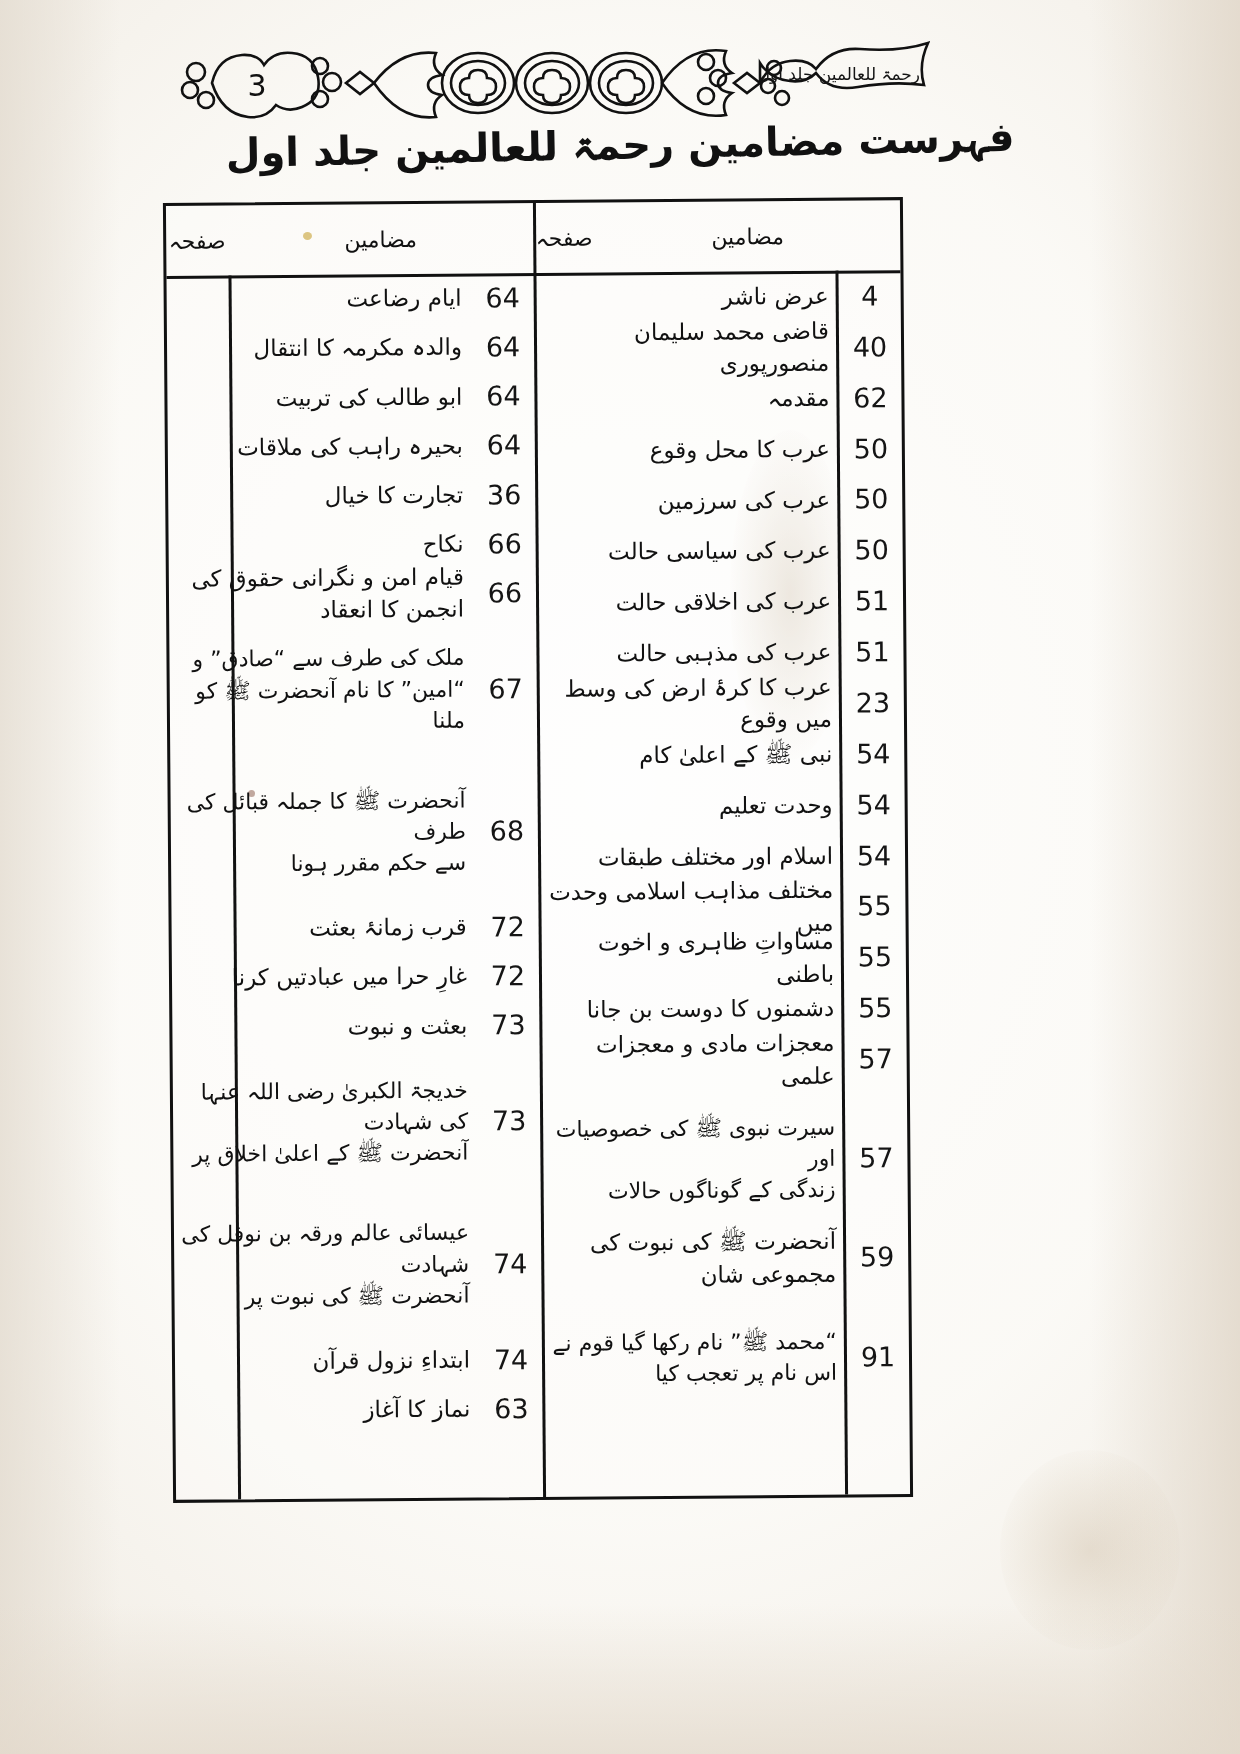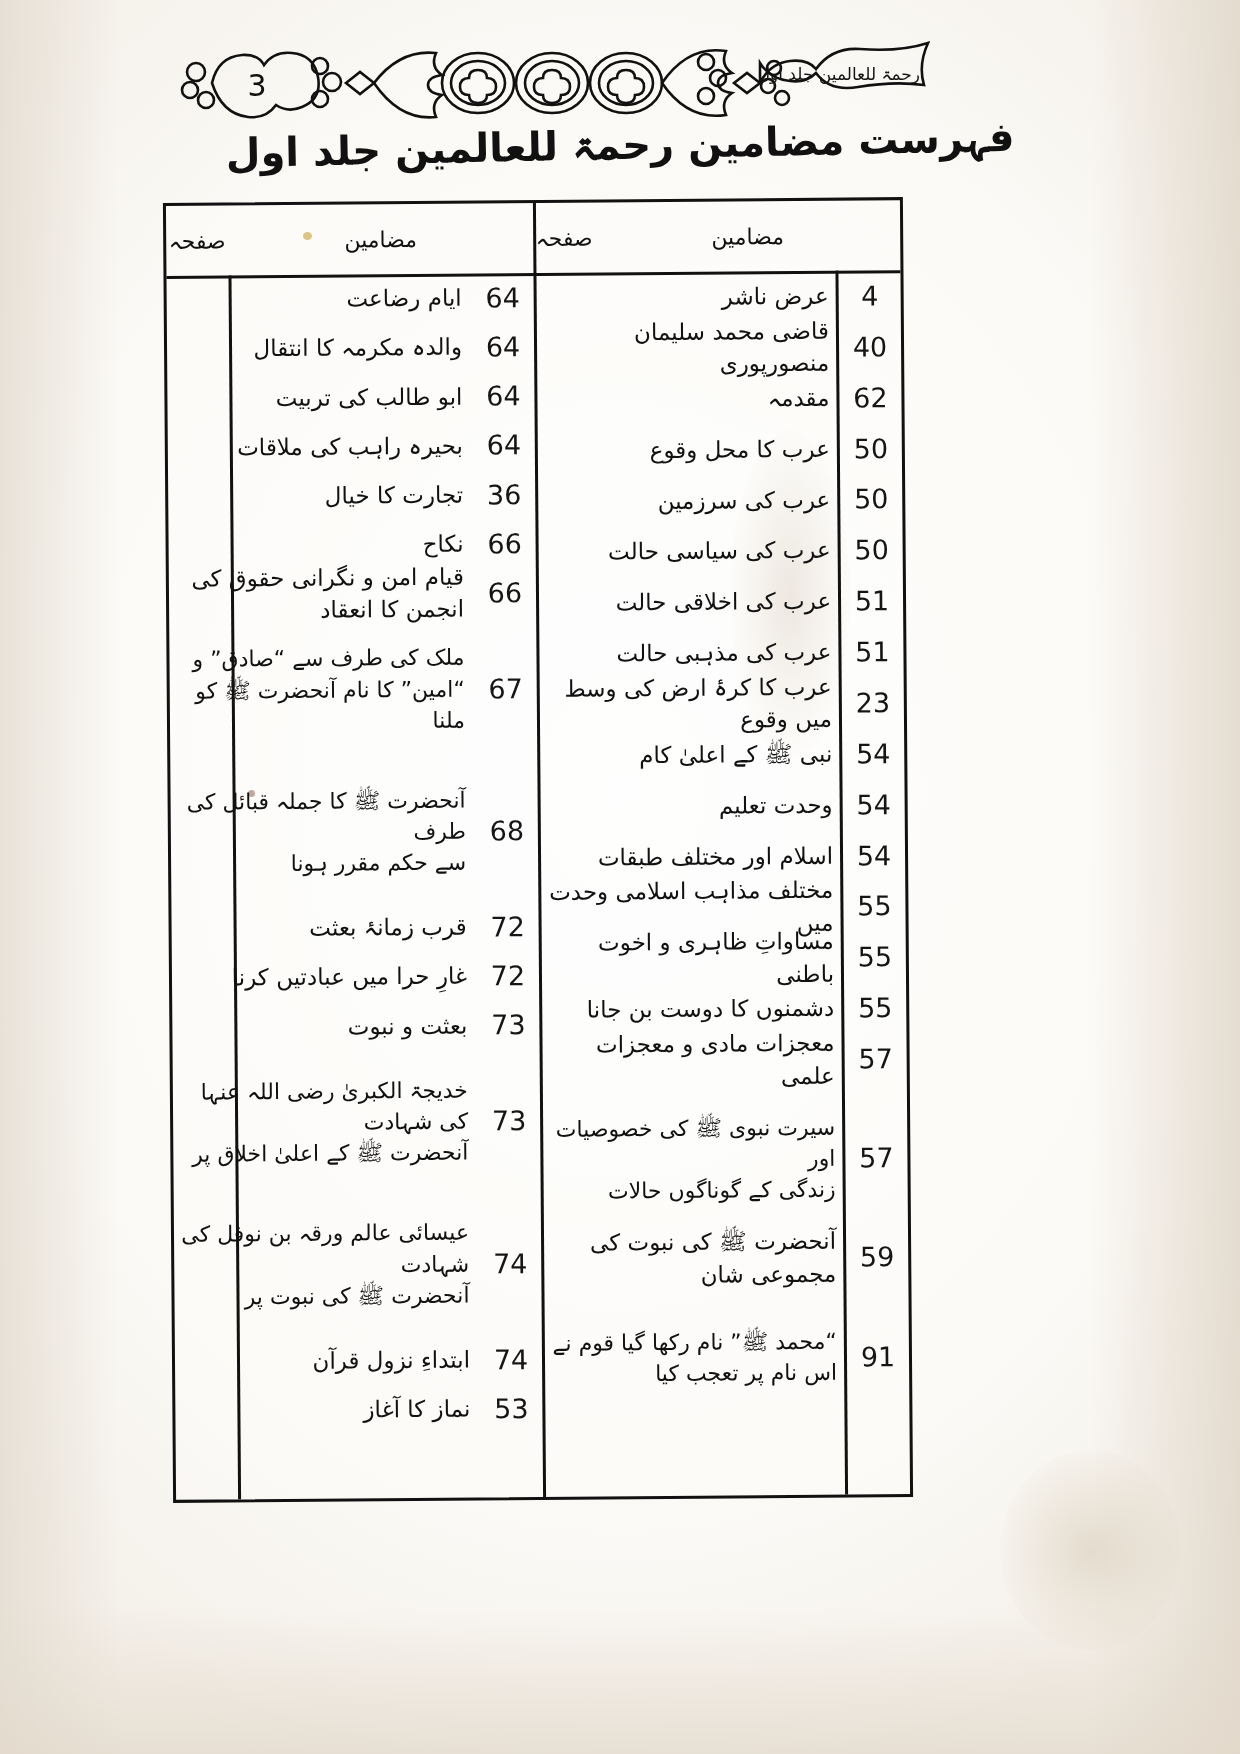--- a/index.html
+++ b/index.html
@@ -404,19 +404,19 @@
           <div class="topic">
             <span class="ln">عیسائی عالم ورقہ بن نوفل کی شہادت</span>
             <span class="ln">آنحضرت ﷺ کی نبوت پر</span>
           </div>
         </div>
         <div class="row" style="height: 49.1525px;">
           <div class="num">74</div>
           <div class="topic">ابتداءِ نزول قرآن</div>
         </div>
         <div class="row" style="height: 49.1525px;">
-          <div class="num">53</div>
+          <div class="num">63</div>
           <div class="topic">نماز کا آغاز</div>
         </div>
       </div>
   </div>
 
 </div>
 
 </body></html>

